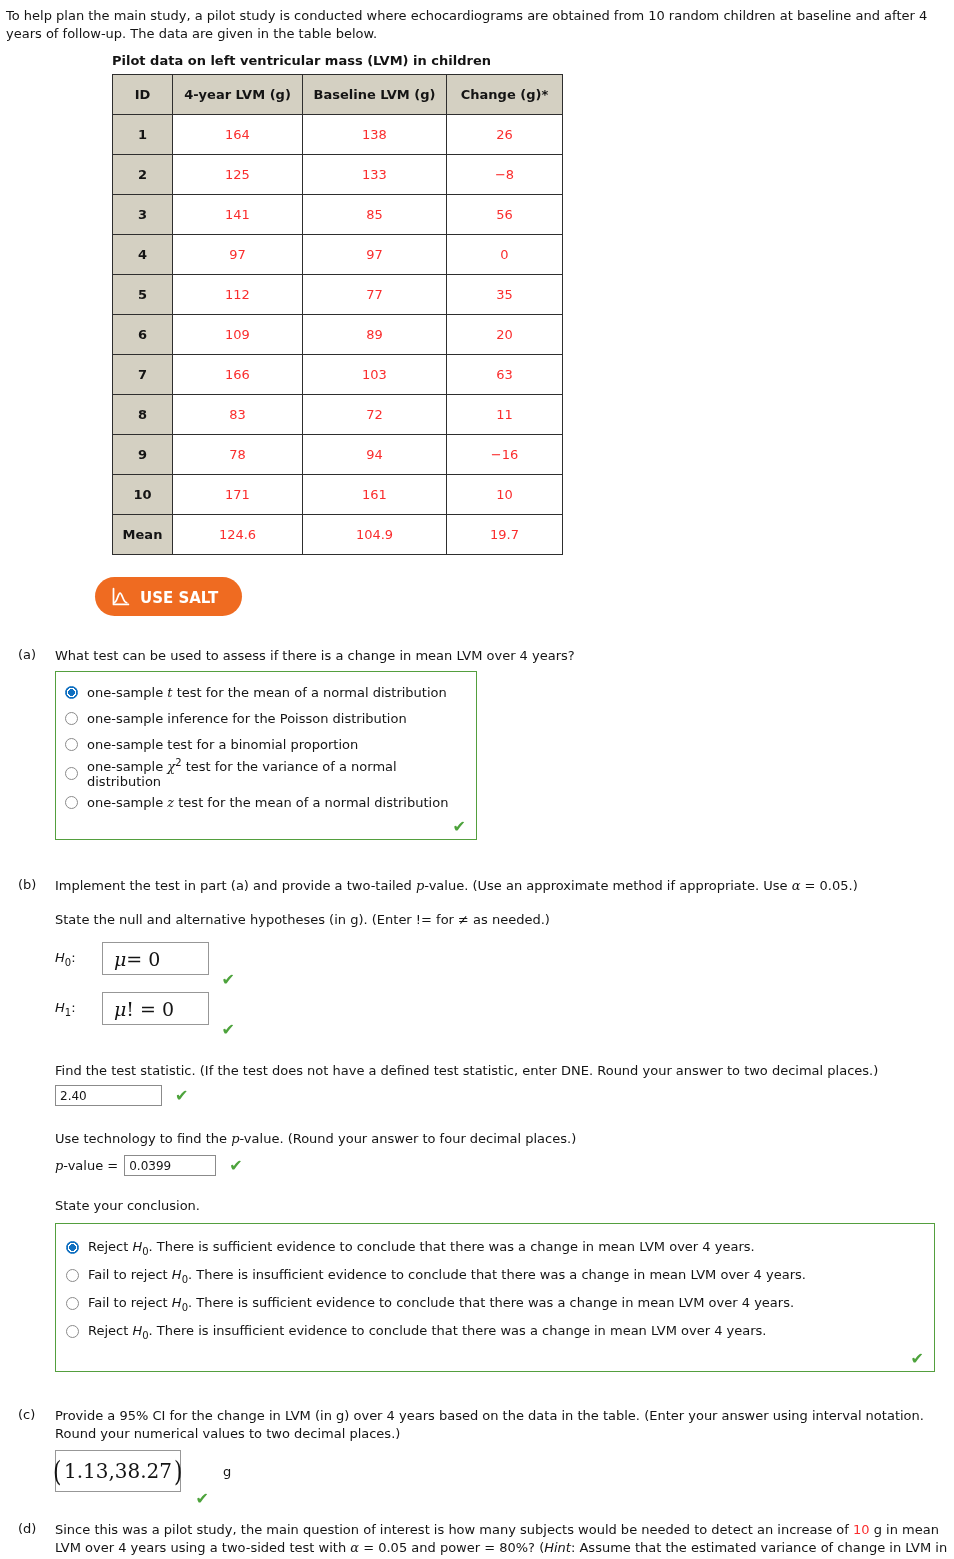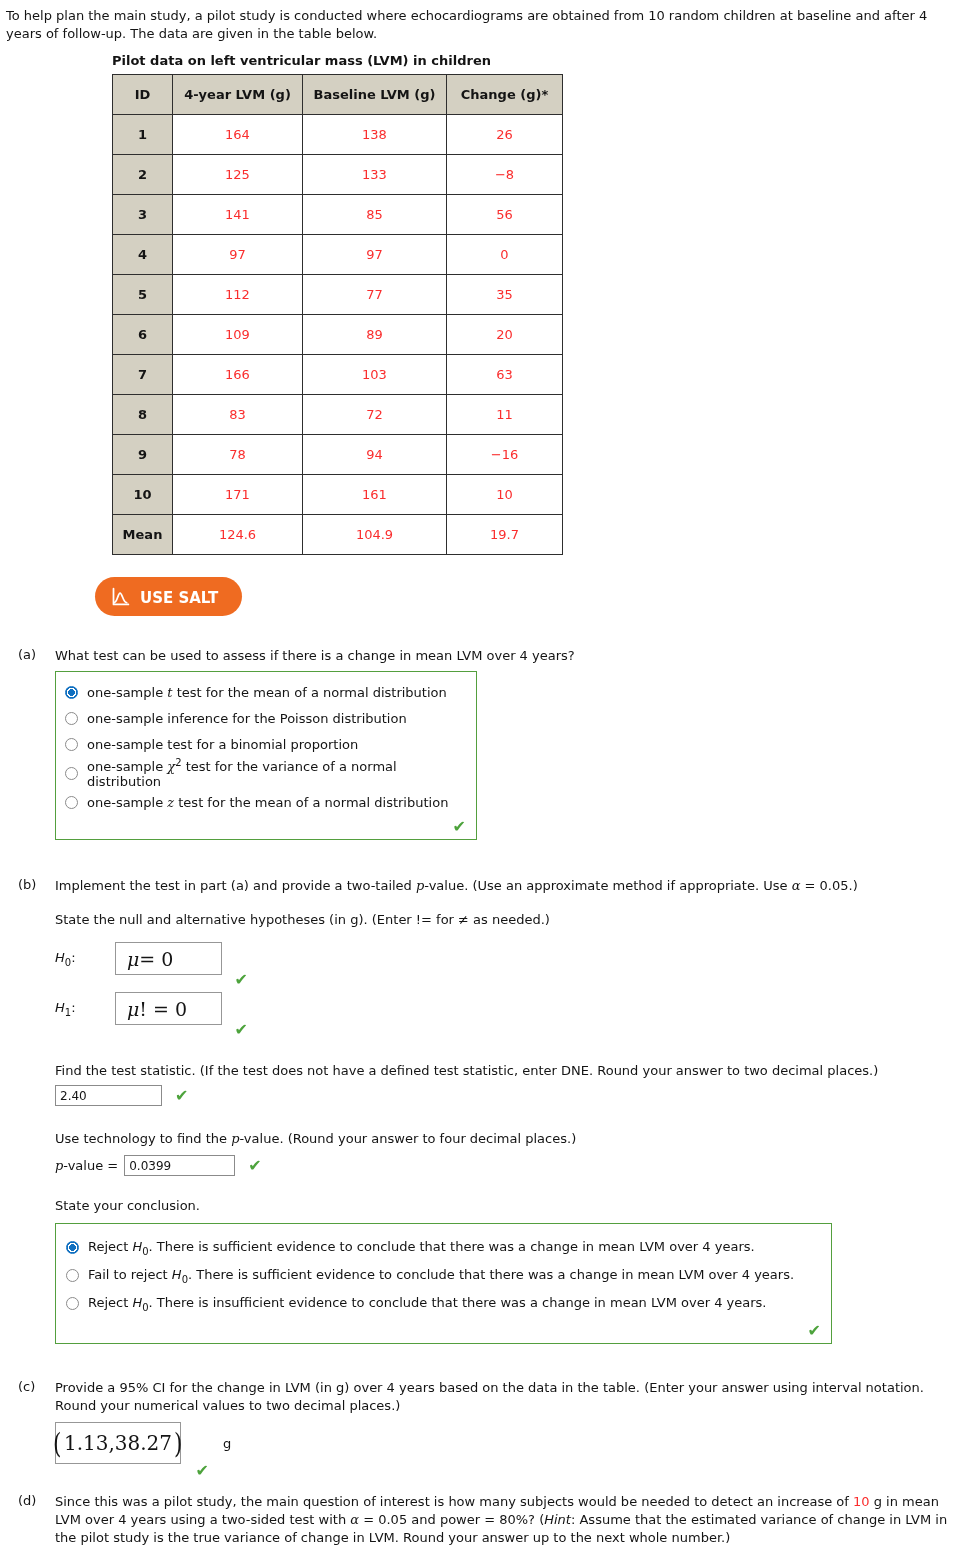--- a/index.html
+++ b/index.html
@@ -41,32 +41,32 @@
   .part{display:flex;gap:13px;margin-left:18px}
   .plabel{flex:none;width:24px}
   .pbody{flex:1;min-width:0}
   .part-a{margin-top:31px}
   .part-b{margin-top:37px}
   .part-c{margin-top:35px}
   .part-d{margin-top:29px}
 
   .greenbox{border:1px solid var(--boxgreen);position:relative}
   .options{width:422px;margin-top:6px;padding:7px 8px 24px 9px}
-  .conclusion-box{width:777px;margin-top:8px;padding:9px 14px 26px 10px}
+  .conclusion-box{width:880px;margin-top:8px;padding:9px 14px 26px 10px}
   .opt{display:flex;align-items:center;gap:9px}
   .options .opt{min-height:26px}
   .conclusion-box .opt{min-height:28px}
   .radio{width:13px;height:13px;border:1px solid var(--iborder);border-radius:50%;background:#fff;flex:none}
   .radio.sel{border-color:var(--blue);background:radial-gradient(circle,var(--blue) 0 3.4px,#fff 3.5px 4.7px,var(--blue) 4.8px 7px)}
   .check{color:var(--green);font-size:16px;line-height:1}
   .boxcheck{position:absolute;right:10px;bottom:4px}
 
   
   .hyp-instructions{margin-top:16px}
-  .hyp-row{display:flex;align-items:center;gap:30px;margin-top:13px}
+  .hyp-row{display:flex;align-items:center;gap:17px;margin-top:13px}
   .hyp-row.second{margin-top:17px}
   .hyp-label{width:30px}
   .mathwrap{position:relative}
   .mathbox{width:107px;height:33px;border:1px solid #979797;background:#fff;display:flex;align-items:center;padding-left:11px;font-size:19px}
   .mathwrap .check{position:absolute;right:-26px;bottom:-13px}
   .ts-instructions{margin-top:37px}
   .input-row{display:flex;align-items:center;margin-top:5px}
   input.ans{width:107px;height:21px;border:1px solid var(--iborder);font-family:inherit;font-size:12px;padding:1px 4px;color:#141414}
   .input-row .check{margin-left:13px}
   .pv-instructions{margin-top:24px}
@@ -242,29 +242,33 @@
 
     <p class="para ts-instructions">Find the test statistic. (If the test does not have a defined test statistic, enter DNE. Round your answer to two decimal places.)</p>
     <div class="input-row">
       <input class="ans" value="2.40" style="">
       <span class="check">✔</span>
     </div>
 
     <p class="para pv-instructions"><span>Use technology to find the </span><span class="it sf">p</span><span>-value. (Round your answer to four decimal places.)</span></p>
     <div class="input-row pv-row">
       <span class="pv-prefix"><span class="it sf">p</span><span>-value = </span></span>
-      <input class="ans" style="width: 111px;" value="0.0399">
+      <input class="ans" style="width: 92px;" value="0.0399">
       <span class="check">✔</span>
     </div>
 
     <p class="para concl-prompt">State your conclusion.</p>
     <div class="greenbox conclusion-box">
       <div class="opt">
           <span class="radio sel"></span>
           <span class="optlab"><span>Reject </span><span class="it">H</span><sub>0</sub><span>. There is sufficient evidence to conclude that there was a change in mean LVM over 4 years.</span></span>
+        </div>
+        <div class="opt">
+          <span class="radio"></span>
+          <span class="optlab"><span>Fail to reject </span><span class="it">H</span><sub>0</sub><span>. There is insufficient evidence to conclude that there was a change in mean LVM over 4 years.</span></span>
         </div>
         <div class="opt">
           <span class="radio"></span>
           <span class="optlab"><span>Fail to reject </span><span class="it">H</span><sub>0</sub><span>. There is sufficient evidence to conclude that there was a change in mean LVM over 4 years.</span></span>
         </div>
         <div class="opt">
           <span class="radio"></span>
           <span class="optlab"><span>Reject </span><span class="it">H</span><sub>0</sub><span>. There is insufficient evidence to conclude that there was a change in mean LVM over 4 years.</span></span>
         </div>
         <span class="check boxcheck">✔</span>

